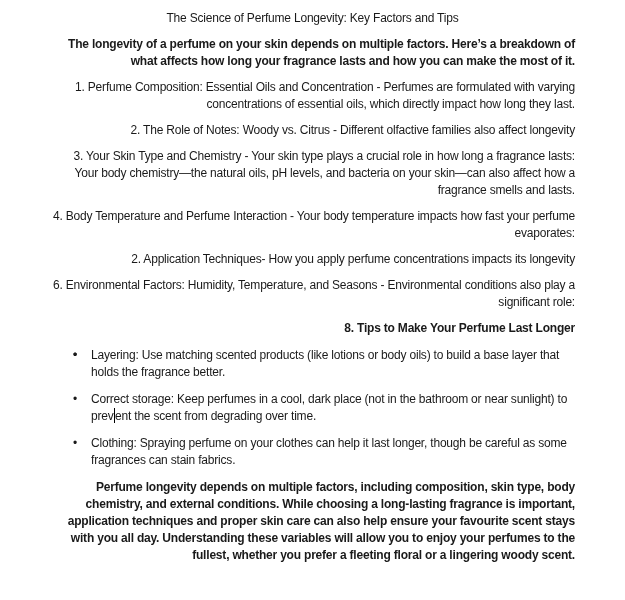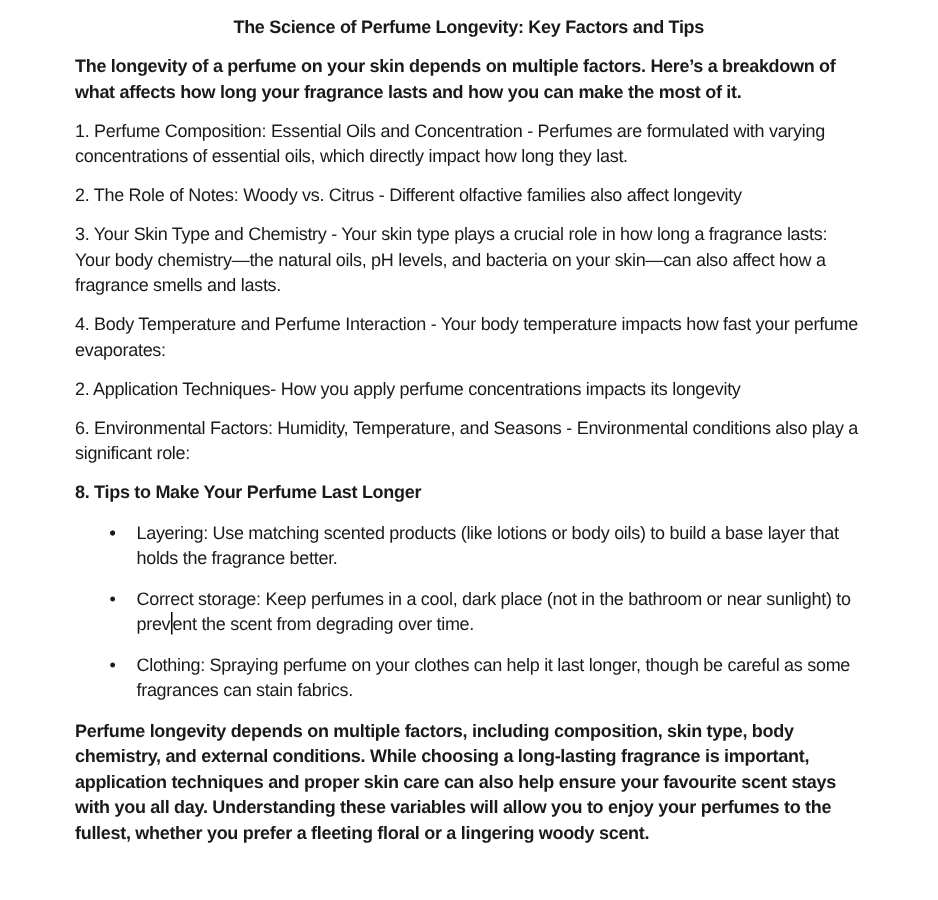--- a/index.html
+++ b/index.html
@@ -12,24 +12,24 @@
     background: #ffffff;
     font-family: "Liberation Sans", sans-serif;
     font-size: 12px;
     line-height: 17px;
     letter-spacing: -0.2px;
     color: #1a1a1a;
     overflow: hidden;
   }
   .title {
     text-align: center;
-    font-weight: 700;
+    font-weight: 400;
     margin: 0 0 9px 0;
   }
-  p.block { margin: 0 0 9px 0; }
+  p.block { margin: 0 0 9px 0; text-align: right; }
   .bold { font-weight: 700; }
   b.lead { font-weight: 400; }
   ul.tips {
     list-style: none;
     margin: 0;
     padding: 0;
   }
   ul.tips li {
     position: relative;
     padding-left: 41px;

